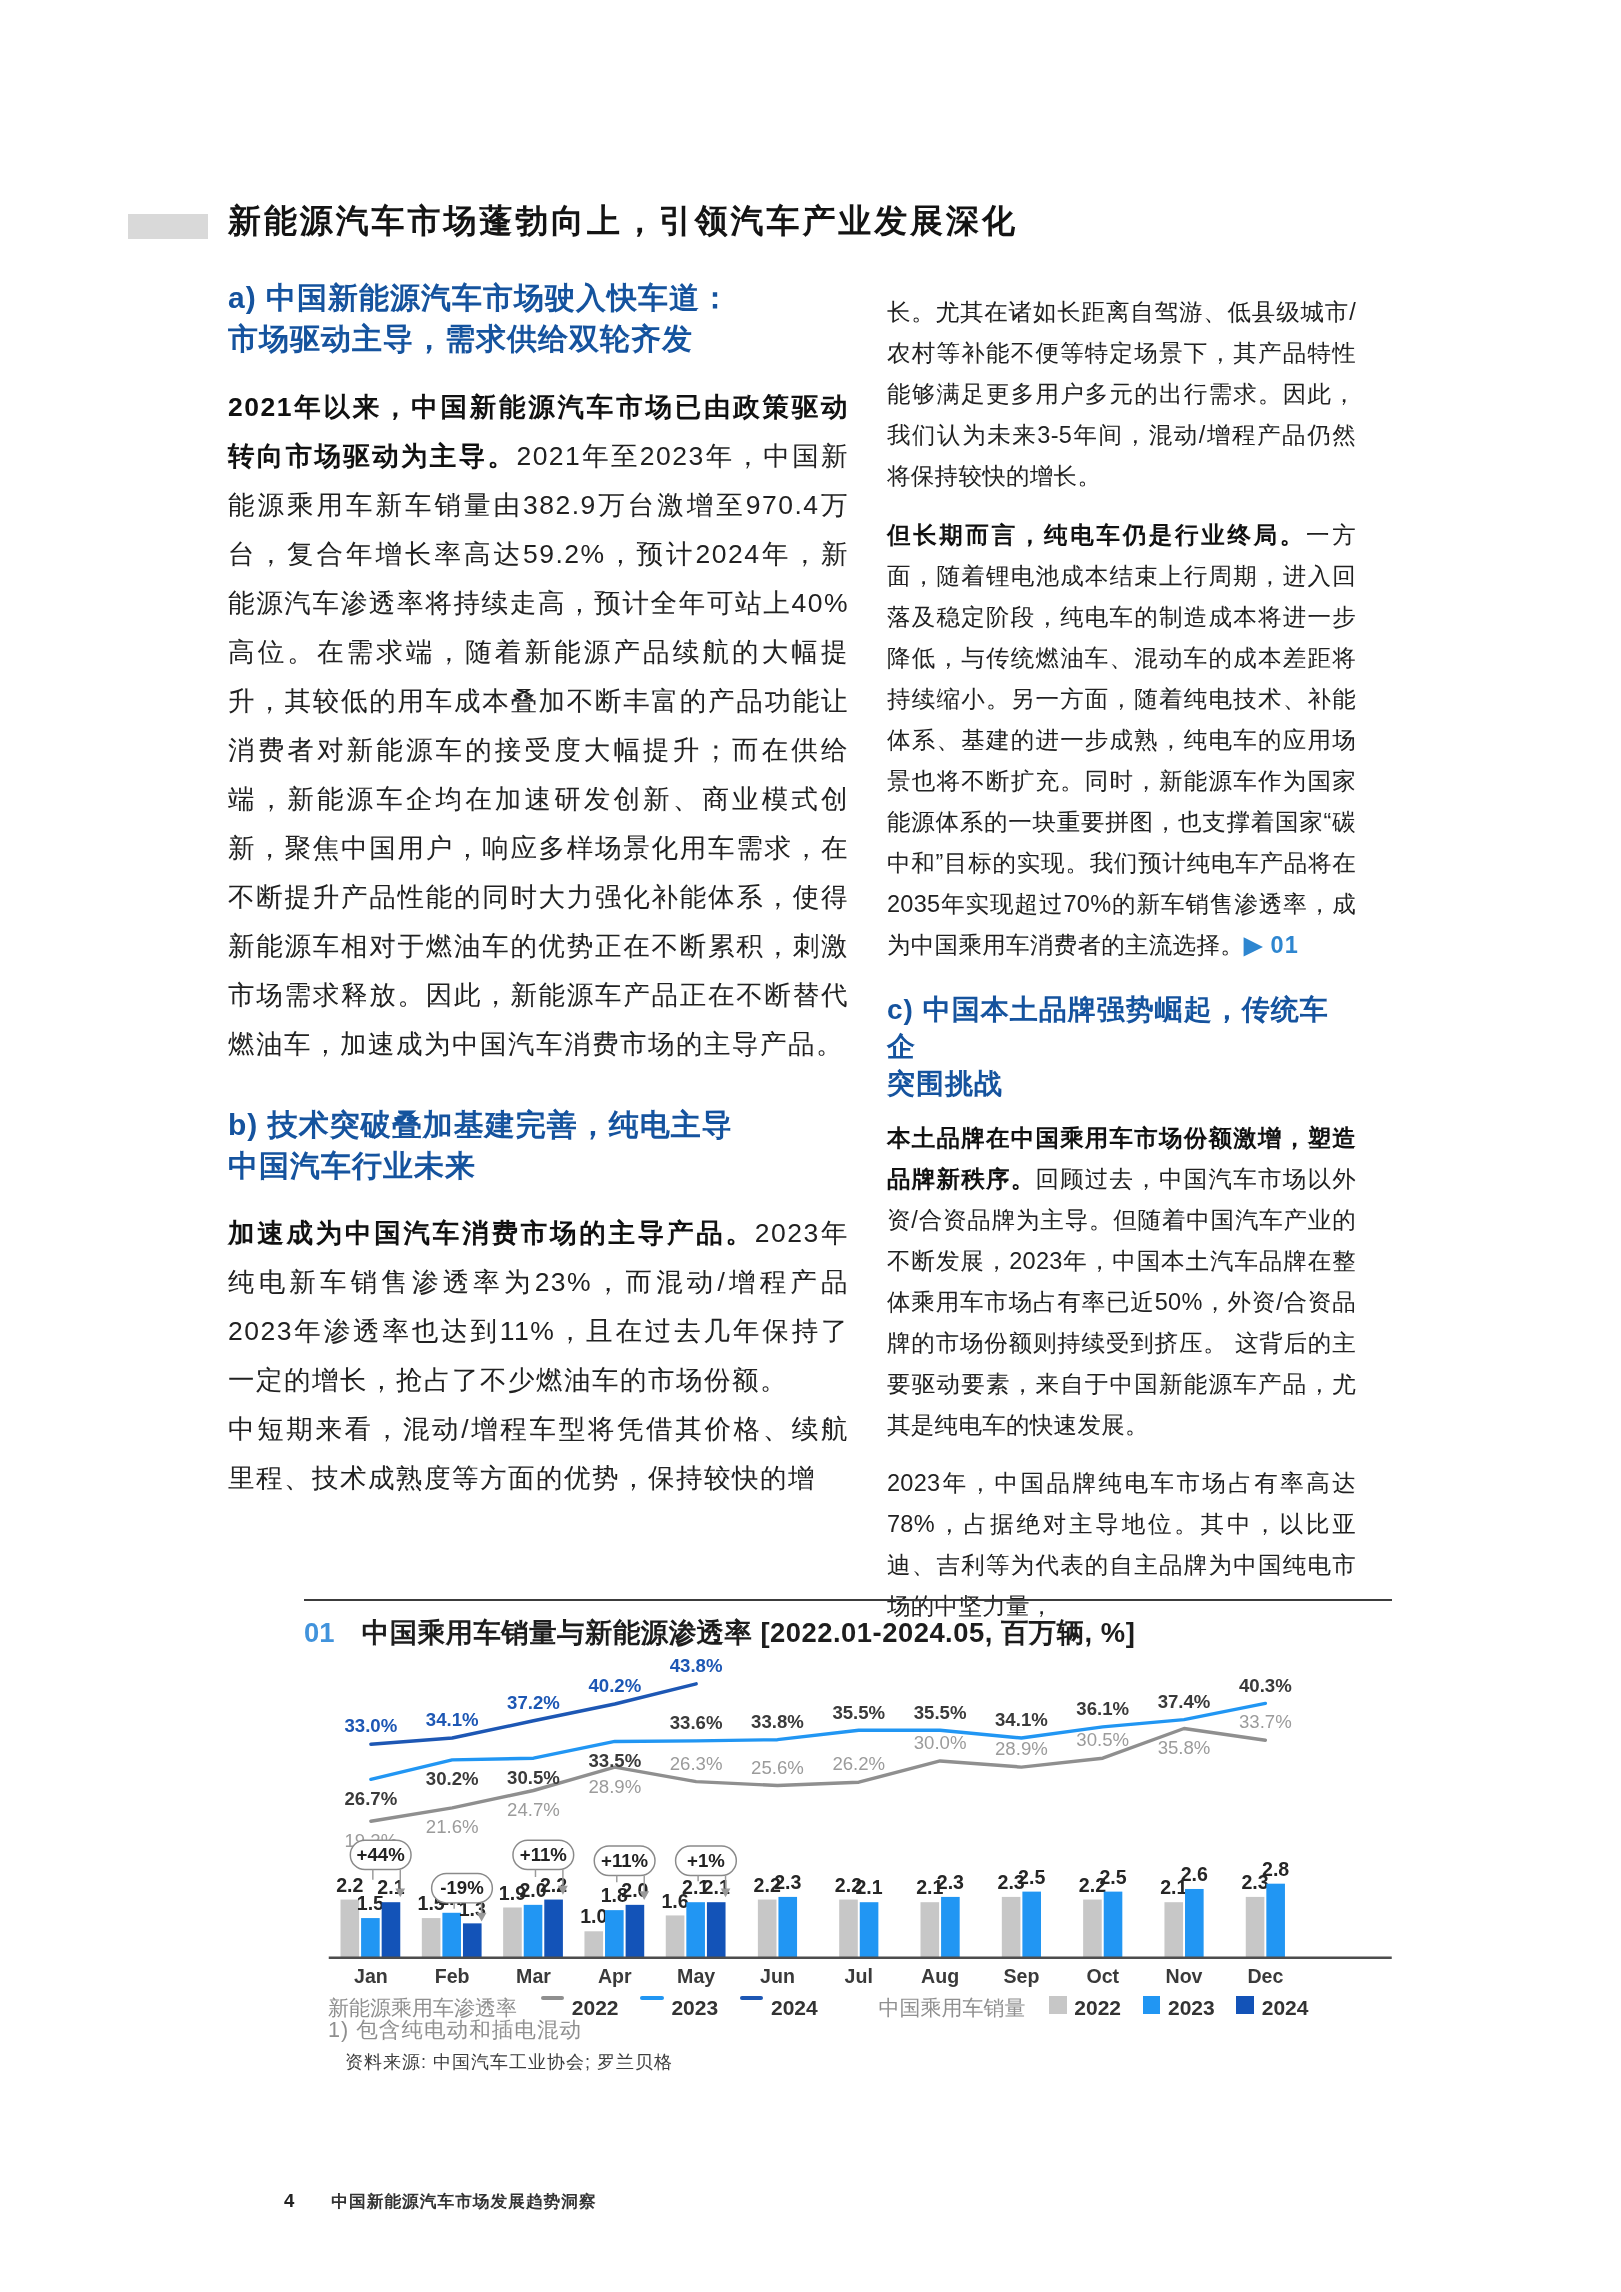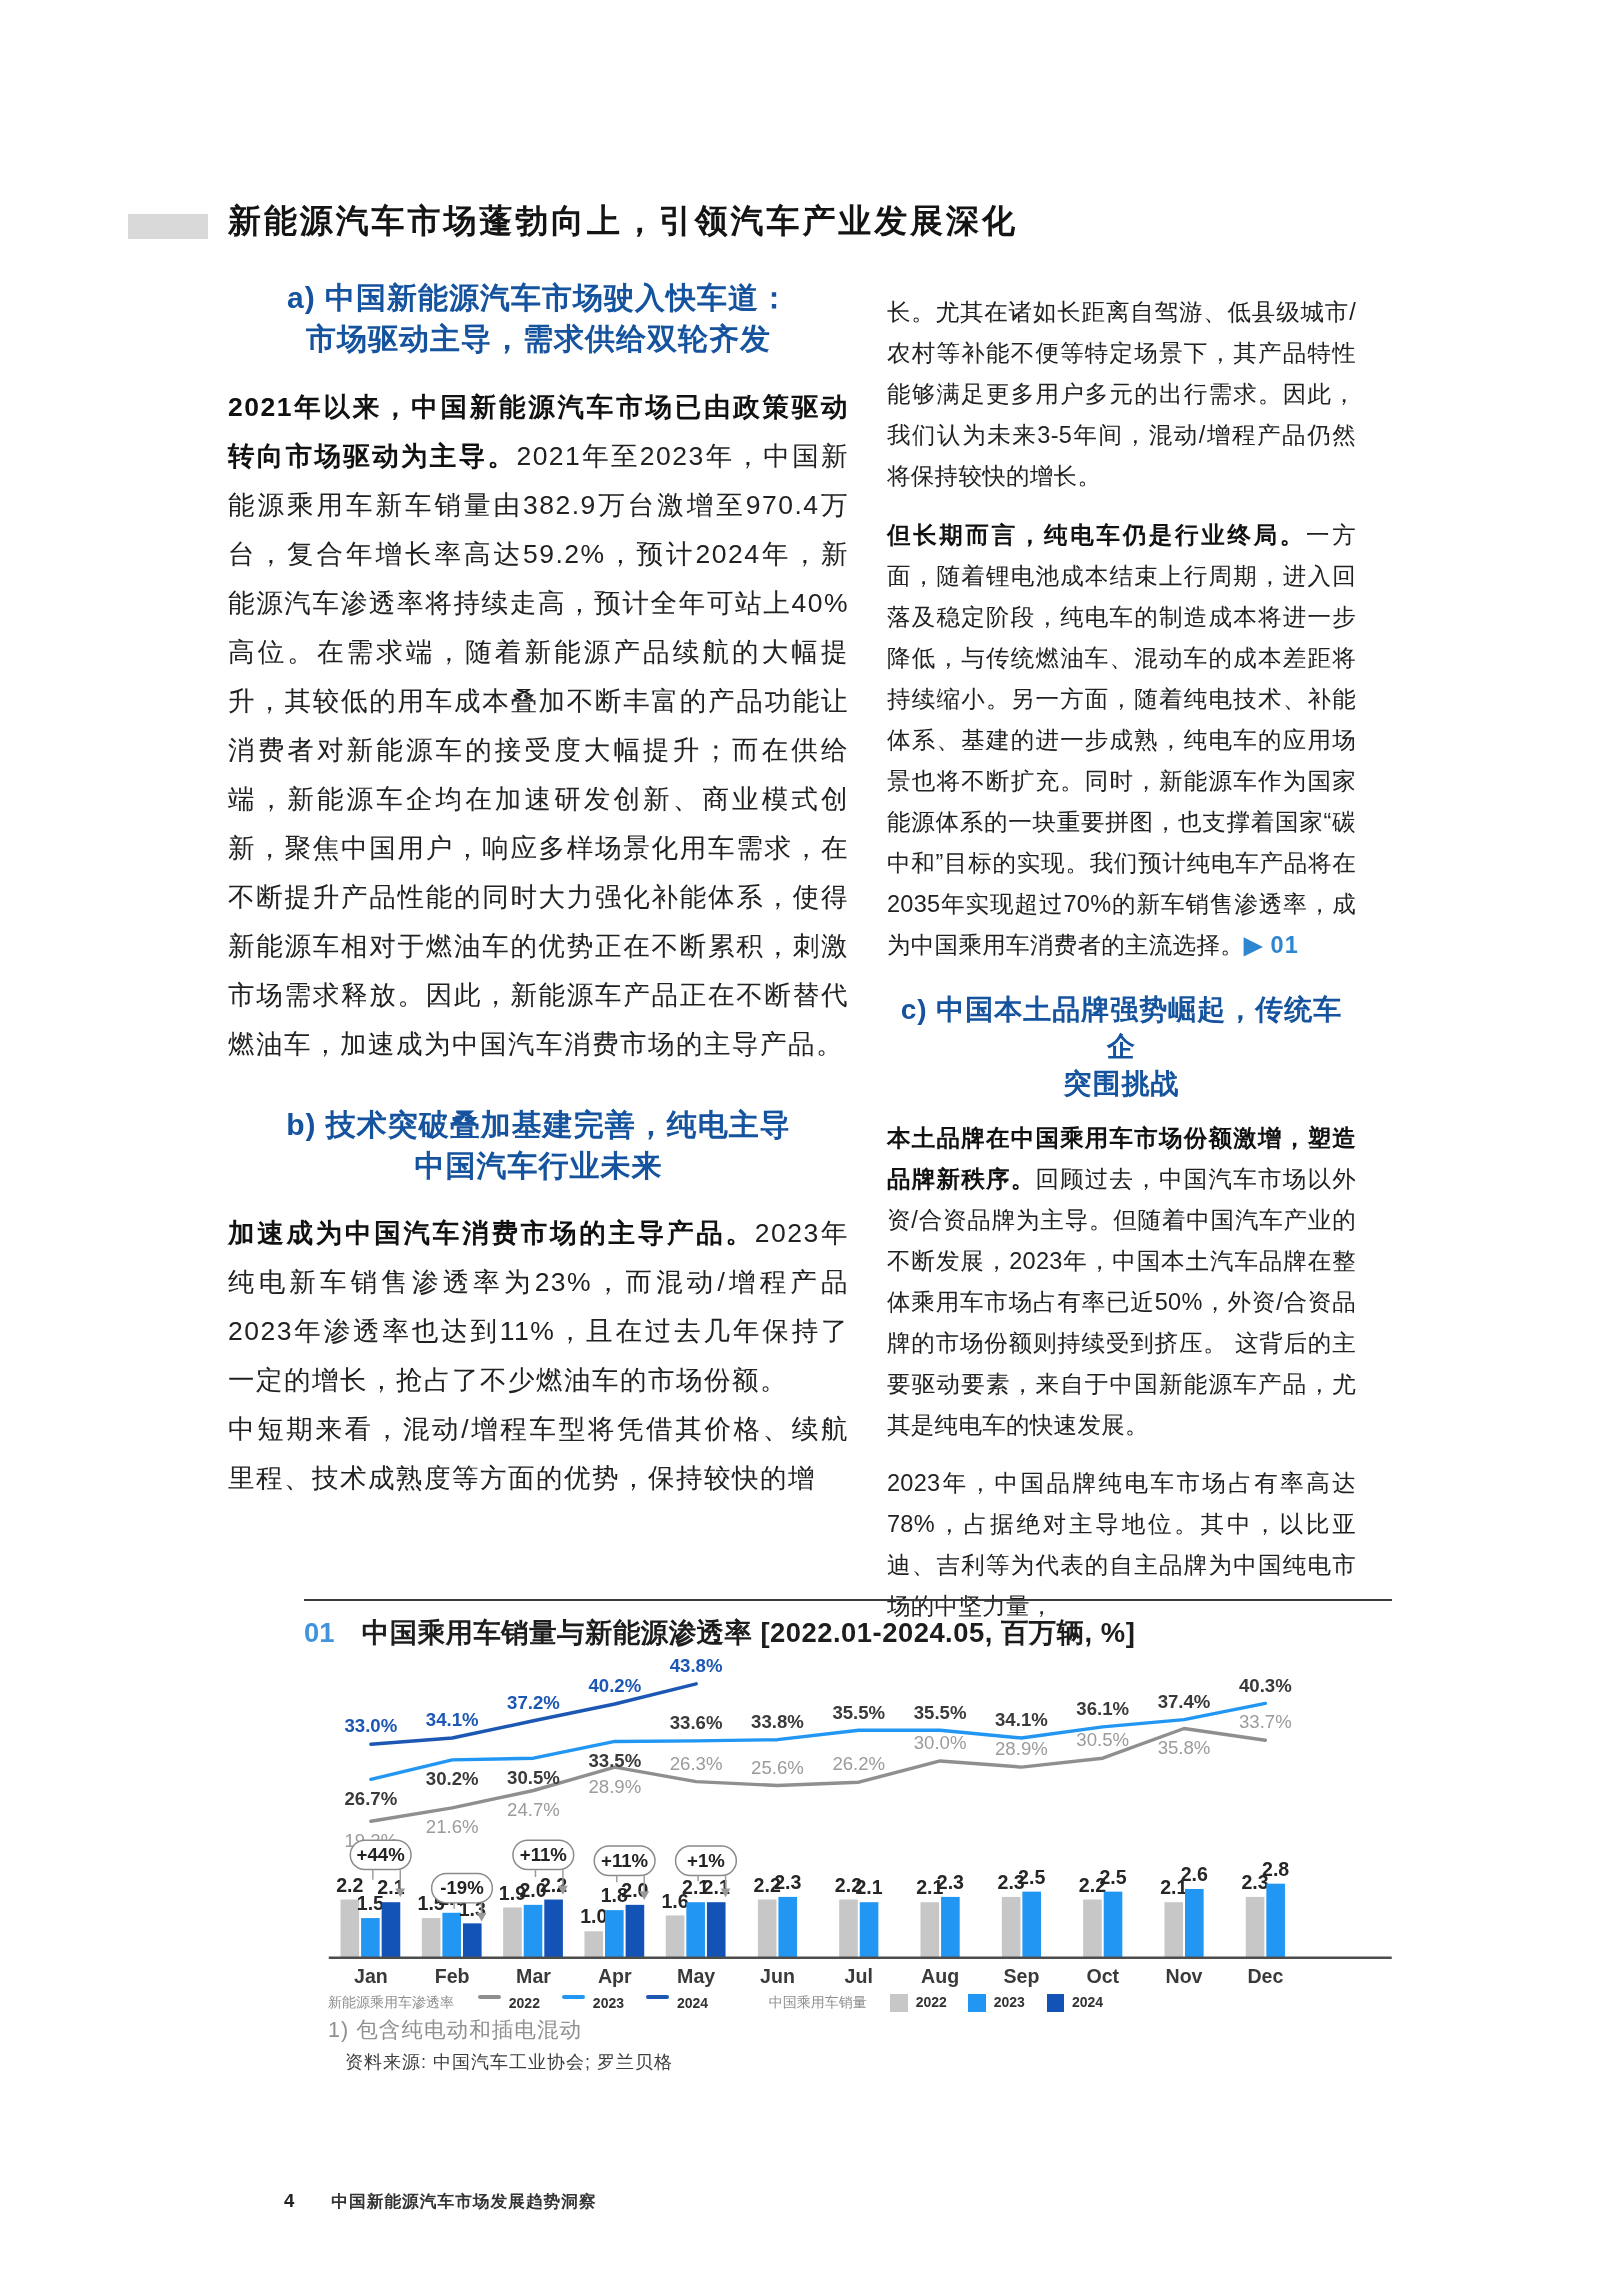--- a/index.html
+++ b/index.html
@@ -7,21 +7,21 @@
   body{width:1621px;height:2293px;position:relative;font-family:"Liberation Sans",sans-serif;color:#222}
   #page{position:absolute;inset:0;background:#fff;overflow:hidden}
 
   .graybar{position:absolute;left:128px;top:214px;width:80px;height:24.5px;background:#d9d9d9}
   .title{position:absolute;left:228px;top:199px;font-size:33px;font-weight:700;color:#141414;letter-spacing:2.9px;white-space:nowrap}
 
   .col{position:absolute;text-align:justify}
   .col-left{left:228px;top:277px;width:621px;font-size:26.5px;line-height:49px;letter-spacing:1.5px;color:#212121}
   .col-right{left:887px;top:292px;width:469px;font-size:23.5px;line-height:41px;letter-spacing:0.3px;color:#212121}
 
-  .h-blue{color:#15539e;font-weight:700;text-align:center;letter-spacing:1px}
+  .h-blue{color:#15539e;font-weight:700;text-align:left;letter-spacing:1px}
   .col-left .h-blue{font-size:30px;line-height:41px}
   .col-right .h-blue{font-size:28px;line-height:37px}
   .col-left p{margin-top:23.5px}
   .col-left p.cont{margin-top:0}
   .col-left .h-blue.mt{margin-top:35px}
   .col-right p{margin-top:17.6px}
   .col-right p.first{margin-top:0}
   .col-right .h-blue.mt{margin-top:25.5px}
   .col-right p.afterhead{margin-top:15.7px}
   .lead{font-weight:700;color:#111}
@@ -35,21 +35,21 @@
 
   svg text{font-family:"Liberation Sans",sans-serif}
   .ll{font-size:19px;text-anchor:middle}
   .l22{fill:#9b9b9b}
   .l23{fill:#3a3a3a;font-weight:700}
   .l24{fill:#1d57b4;font-weight:700}
   .bl{font-size:20px;font-weight:700;fill:#262626;text-anchor:middle}
   .ct{font-size:19px;font-weight:700;fill:#222;text-anchor:middle}
   .ml{font-size:20px;font-weight:600;fill:#3a3a3a;text-anchor:middle}
 
-  .legend{position:absolute;left:328px;top:1994px;display:flex;align-items:center;gap:23.5px;font-size:14px;white-space:nowrap}
+  .legend{position:absolute;left:328px;top:1994px;display:flex;align-items:center;gap:23.5px;font-size:21px;white-space:nowrap}
   .lg-cat{color:#8f8f8f}
   .lg-item{display:flex;align-items:flex-start;gap:7.8px;color:#333;font-weight:700}
   .dash{display:inline-block;width:23.5px;height:3.9px;border-radius:2px}
   .sq{display:inline-block;width:17.6px;height:17.6px}
   .lg-gap{width:13.7px}
 
   .footnote{position:absolute;left:328px;top:2015px;font-size:21.6px;color:#8f8f8f;letter-spacing:1px}
   .source{position:absolute;left:345px;top:2050px;font-size:18px;color:#3d3d3d;letter-spacing:1px}
 
   .footer{position:absolute;left:284px;top:2190px;display:flex;align-items:baseline;gap:37px;white-space:nowrap}

